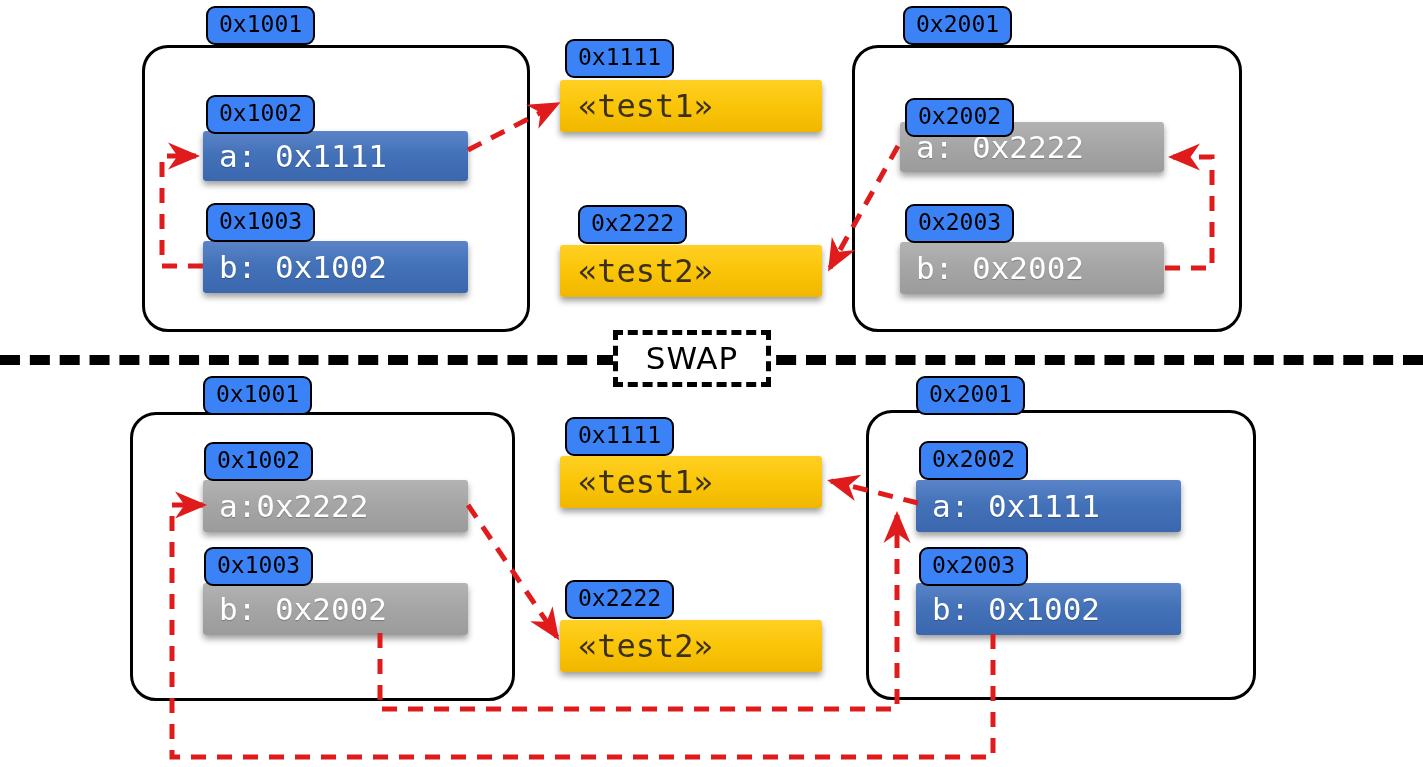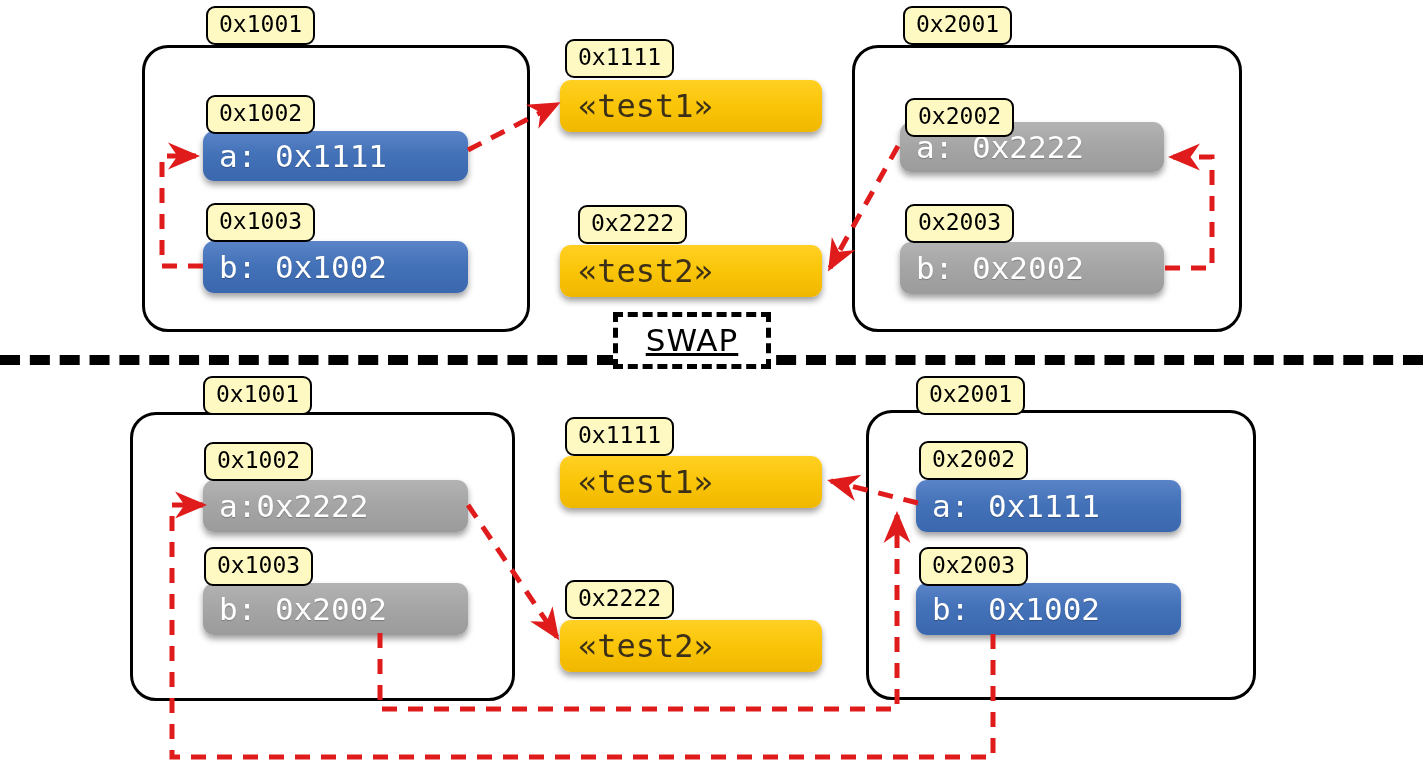--- a/index.html
+++ b/index.html
@@ -32,36 +32,36 @@
     background: #ffffff;
     box-sizing: border-box;
     z-index: 2;
   }
 
   
   .addr {
     position: absolute;
     border: 2.5px solid #000000;
     border-radius: 9px;
-    background: #fef9c3;
+    background: #3b82f6;
     color: #000000;
     font-size: 23px;
     line-height: 1;
     padding: 5px 11px 7px 11px;
     box-sizing: border-box;
     z-index: 4;
     white-space: nowrap;
     letter-spacing: 0px;
     text-align: center;
   }
 
   
   .chip {
     position: absolute;
-    border-radius: 11px;
+    border-radius: 3px;
     color: #ffffff;
     font-size: 31px;
     line-height: 1;
     display: flex;
     align-items: center;
     padding-left: 16px;
     box-sizing: border-box;
     z-index: 3;
     white-space: pre;
     box-shadow: 0 4px 6px rgba(0,0,0,0.38);
@@ -149,21 +149,21 @@
   <div class="addr" style="left:903px; top:6px;">0x2001</div>
 
   <div class="addr" style="left:905px; top:98px;">0x2002</div>
   <div class="chip gray" style="left:900px; top:122px; width:264px; height:50px;">a: 0x2222</div>
 
   <div class="addr" style="left:905px; top:204px;">0x2003</div>
   <div class="chip gray" style="left:900px; top:242px; width:264px; height:52px;">b: 0x2002</div>
 
   <div style="position:absolute; left:0px; top:355px; width:1423px; height:0;
               border-top:10px dashed #000000; z-index:5;"></div>
-  <div class="swap-badge" style="left:613px; top:312px; width:158px; height:57px;text-decoration:underline;">SWAP</div>
+  <div class="swap-badge" style="left:613px; top:330px; width:158px; height:57px;">SWAP</div>
 
   <div class="frame" style="left:130px; top:412px; width:385px; height:289px;"></div>
   <div class="addr" style="left:203px; top:376px;">0x1001</div>
 
   <div class="addr" style="left:204px; top:442px;">0x1002</div>
   <div class="chip gray" style="left:203px; top:480px; width:265px; height:52px;text-align:center;">a:0x2222</div>
 
   <div class="addr" style="left:204px; top:547px;">0x1003</div>
   <div class="chip gray" style="left:203px; top:583px; width:265px; height:52px;">b: 0x2002</div>
 

